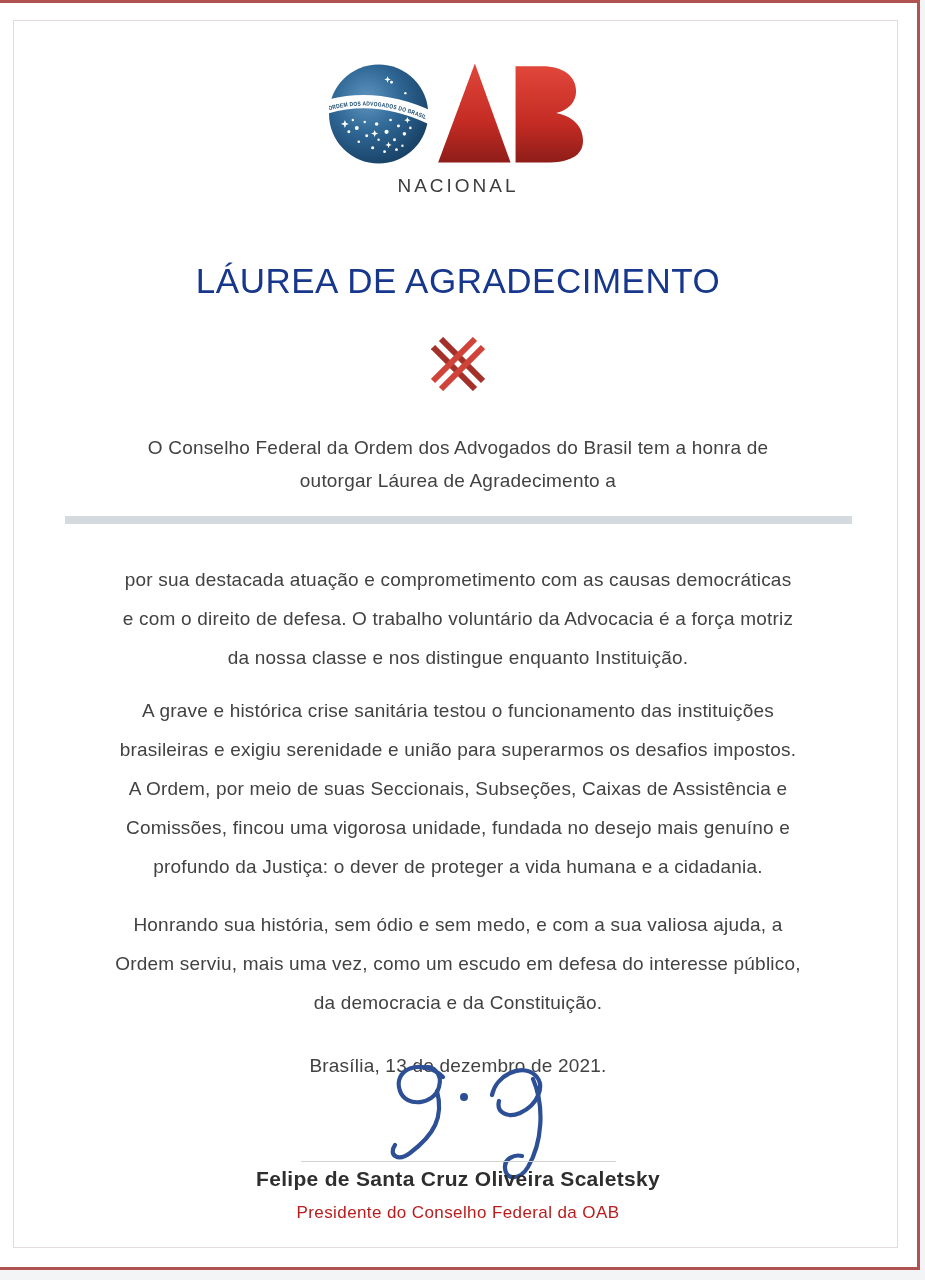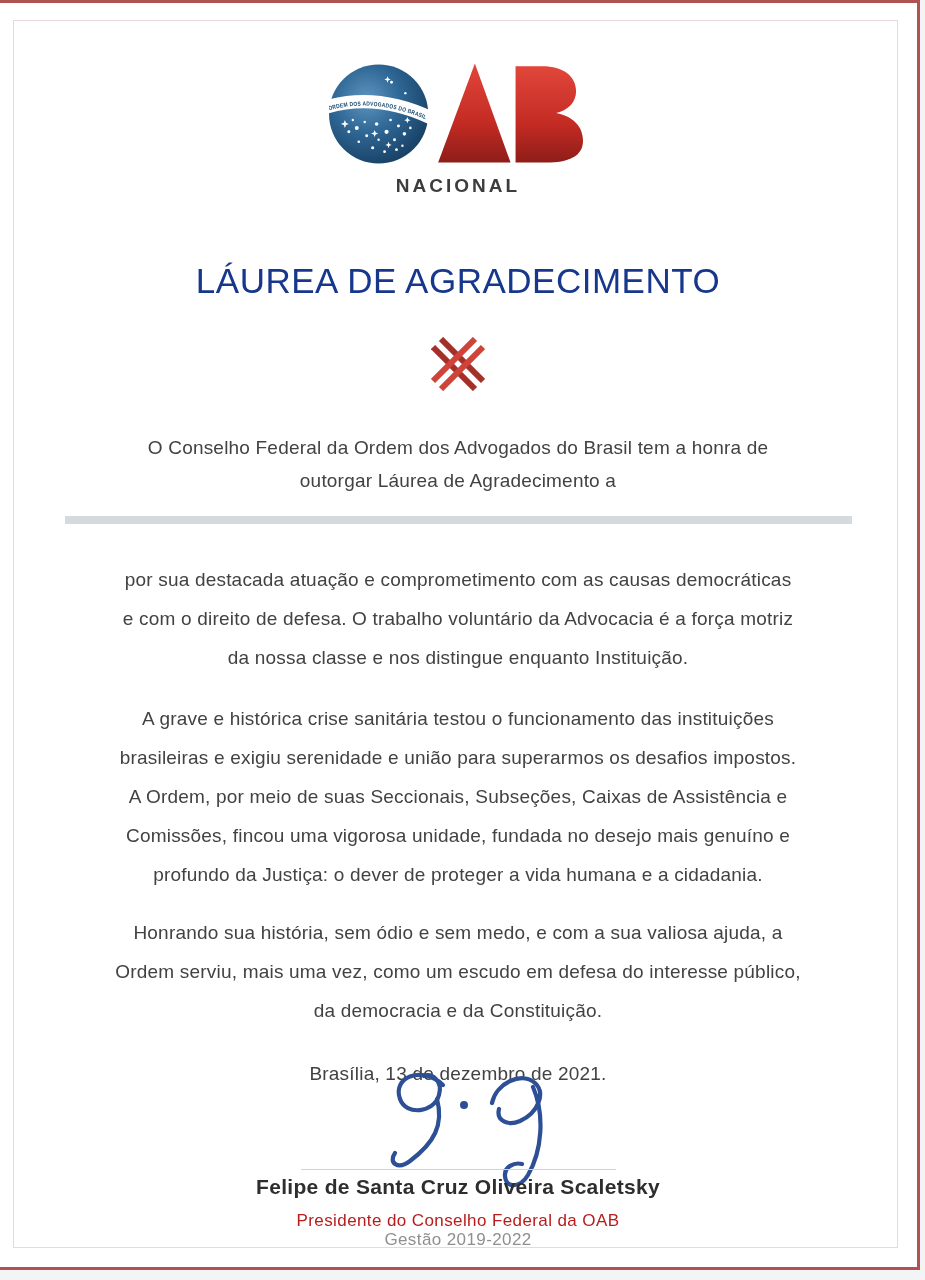--- a/index.html
+++ b/index.html
@@ -31,21 +31,21 @@
   .content{
     position:absolute;
     top:0;left:0;right:0;
     text-align:center;
     padding-top:59px;
   }
   .logo-svg{display:block;margin:0 auto;}
   .logo-subtitle{
     margin-top:9px;
     font-size:19px;
-    font-weight:700;
+    font-weight:400;
     letter-spacing:3px;
     color:#3d3d3d;
   }
   .cert-title{
     margin:64px 0 0 0;
     font-size:35px;
     font-weight:400;
     letter-spacing:0.5px;
     color:#17378d;
   }
@@ -72,21 +72,21 @@
   }
   .para{
     font-size:19px;
     line-height:39px;
     color:#424242;
     white-space:pre-line;
     letter-spacing:0.2px;
     margin:0;
   }
   .para.p1{margin-top:36px;}
-  .para.p2{margin-top:22px;}
+  .para.p2{margin-top:14px;}
   .para.p3{margin-top:19px;}
   .date-line{
     margin-top:33px;
     font-size:19px;
     color:#424242;
     letter-spacing:0.2px;
   }
   .sig{
     position:relative;
     margin-top:14px;
@@ -227,18 +227,17 @@
             <path d="M97,22 C76,2 46,14 54,36 C60,53 88,50 93,32 C97,18 86,10 78,13"></path>
             <path d="M91,36 C98,62 88,80 64,98 C52,107 42,100 49,90"></path>
             <path d="M146,40 C150,20 176,8 189,20 C200,30 192,50 174,58 C162,63 150,58 153,46"></path>
             <path d="M187,24 C199,52 196,88 182,112 C174,125 160,126 159,113 C158,104 168,99 176,101"></path>
           </g>
           <circle cx="118" cy="42" r="4" fill="#2d4f95"></circle>
         </svg>
         <div class="sig-line"></div>
         <div class="sig-name">Felipe de Santa Cruz Oliveira Scaletsky</div>
         <div class="sig-role">Presidente do Conselho Federal da OAB</div>
-        <div class="sig-term">Gestão 2019-2022</div>
       </div>
 
     </div>
   </div>
 </div>
 
 </body></html>

